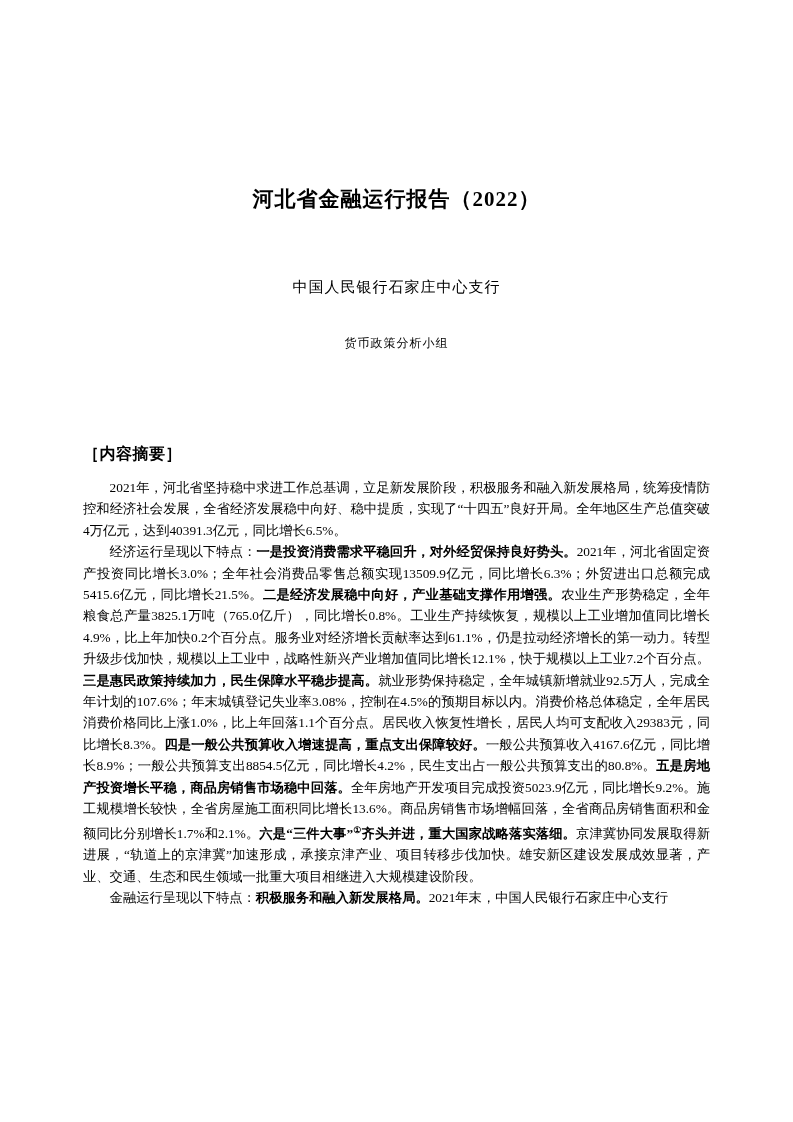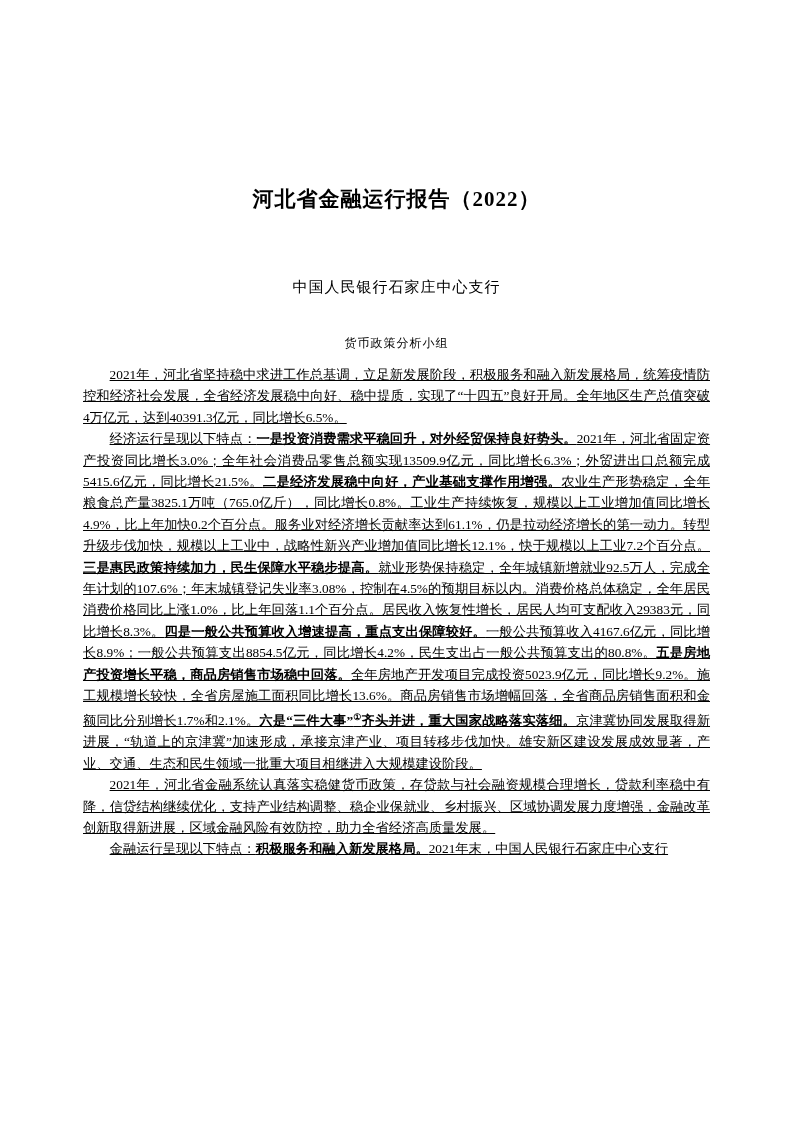--- a/index.html
+++ b/index.html
@@ -53,42 +53,41 @@
     margin-left: 83px;
     margin-right: 83px;
   }
   p.para {
     margin: 0;
     font-size: 13.3px;
     line-height: 21.4px;
     text-align: justify;
     text-justify: inter-ideograph;
     text-indent: 2em;
-    text-decoration: underline;
   }
   .b {
     font-weight: bold;
   }
   .sup {
     font-size: 9px;
     vertical-align: super;
   }
 </style>
 </head>
 <body>
 
 <div class="page">
 
   <div class="doc-title">河北省金融运行报告（2022）</div>
 
   <div class="author-line">中国人民银行石家庄中心支行</div>
 
   <div class="group-line">货币政策分析小组</div>
 
+  <div class="summary-head">［内容摘要］</div>
 
   <div class="body-wrap">
     <p class="para" id="para-0"><span>2021年，河北省坚持稳中求进工作总基调，立足新发展阶段，积极服务和融入新发展格局，统筹疫情防控和经济社会发展，全省经济发展稳中向好、稳中提质，实现了“十四五”良好开局。全年地区生产总值突破4万亿元，达到40391.3亿元，同比增长6.5%。</span></p>
     <p class="para" id="para-1"><span>经济运行呈现以下特点：</span><span class="b">一是投资消费需求平稳回升，对外经贸保持良好势头。</span><span>2021年，河北省固定资产投资同比增长3.0%；全年社会消费品零售总额实现13509.9亿元，同比增长6.3%；外贸进出口总额完成5415.6亿元，同比增长21.5%。</span><span class="b">二是经济发展稳中向好，产业基础支撑作用增强。</span><span>农业生产形势稳定，全年粮食总产量3825.1万吨（765.0亿斤），同比增长0.8%。工业生产持续恢复，规模以上工业增加值同比增长4.9%，比上年加快0.2个百分点。服务业对经济增长贡献率达到61.1%，仍是拉动经济增长的第一动力。转型升级步伐加快，规模以上工业中，战略性新兴产业增加值同比增长12.1%，快于规模以上工业7.2个百分点。</span><span class="b">三是惠民政策持续加力，民生保障水平稳步提高。</span><span>就业形势保持稳定，全年城镇新增就业92.5万人，完成全年计划的107.6%；年末城镇登记失业率3.08%，控制在4.5%的预期目标以内。消费价格总体稳定，全年居民消费价格同比上涨1.0%，比上年回落1.1个百分点。居民收入恢复性增长，居民人均可支配收入29383元，同比增长8.3%。</span><span class="b">四是一般公共预算收入增速提高，重点支出保障较好。</span><span>一般公共预算收入4167.6亿元，同比增长8.9%；一般公共预算支出8854.5亿元，同比增长4.2%，民生支出占一般公共预算支出的80.8%。</span><span class="b">五是房地产投资增长平稳，商品房销售市场稳中回落。</span><span>全年房地产开发项目完成投资5023.9亿元，同比增长9.2%。施工规模增长较快，全省房屋施工面积同比增长13.6%。商品房销售市场增幅回落，全省商品房销售面积和金额同比分别增长1.7%和2.1%。</span><span class="b">六是“三件大事”</span><span class="b sup">①</span><span class="b">齐头并进，重大国家战略落实落细。</span><span>京津冀协同发展取得新进展，“轨道上的京津冀”加速形成，承接京津产业、项目转移步伐加快。雄安新区建设发展成效显著，产业、交通、生态和民生领域一批重大项目相继进入大规模建设阶段。</span></p>
-    <p class="para" id="para-2"><span>2021年，河北省金融系统认真落实稳健货币政策，存贷款与社会融资规模合理增长，贷款利率稳中有降，信贷结构继续优化，支持产业结构调整、稳企业保就业、乡村振兴、区域协调发展力度增强，金融改革创新取得新进展，区域金融风险有效防控，助力全省经济高质量发展。</span></p>
     <p class="para" id="para-3"><span>金融运行呈现以下特点：</span><span class="b">积极服务和融入新发展格局。</span><span>2021年末，中国人民银行石家庄中心支行</span></p>
   </div>
 
 </div>
 
 </body></html>

